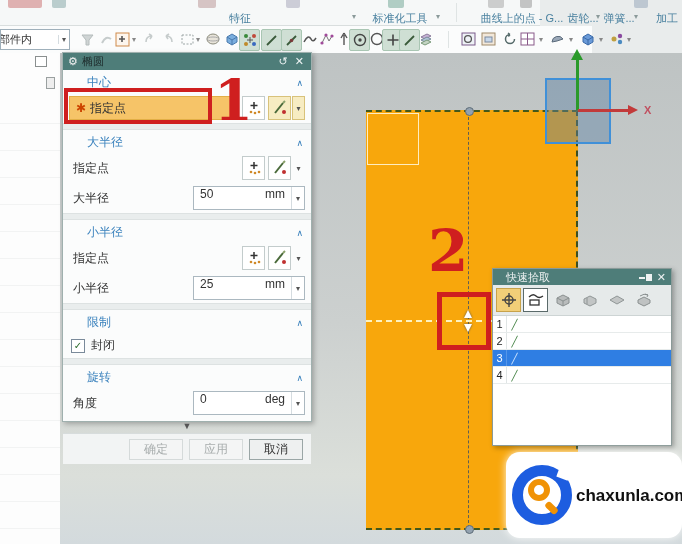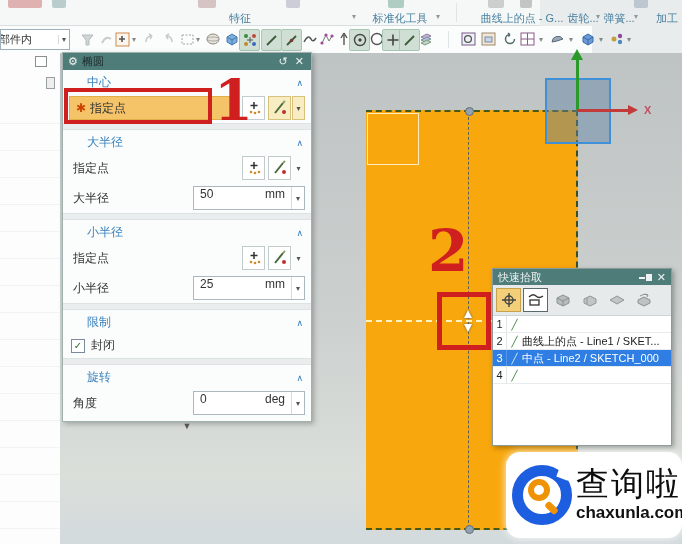--- a/index.html
+++ b/index.html
@@ -73,21 +73,21 @@
   .collapse{text-align:center;color:#555;font-size:9px;padding:3px 0 2px 0;}
   .btnbar{border-top:1px solid #d7dcdc;background:#f2f4f4;height:30px;display:flex;align-items:center;justify-content:flex-end;padding-right:8px;}
   .dbtn{height:19px;min-width:40px;padding:0 6px;margin-left:6px;font-size:12px;display:flex;align-items:center;justify-content:center;
         background:#f4f5f5;border:1px solid #c3cbcb;color:#333;}
   .dbtn.disabled{color:#a8adad;border-color:#d5dada;}
   .dbtn.cancel{border-color:#9aa6a6;background:#eef0f0;}
 
   
   .qp{left:492px;top:268px;width:178px;height:176px;background:#fff;border:1px solid #8a9a98;box-shadow:2px 2px 5px rgba(0,0,0,.3);}
   .qp-title{height:16px;background:#4e7d79;display:flex;align-items:center;font-size:11px;color:#eef2f2;}
-  .qp-title .t{margin-left:5px;text-align:right;}
+  .qp-title .t{margin-left:13px;text-align:right;}
   .qp-title .sp{flex:1;}
   .qp-title .pin{width:13px;height:7px;margin-right:5px;position:relative;}
   .qp-title .pin::before{content:"";position:absolute;left:0;top:3px;width:6px;height:2px;background:#eef2f2;}
   .qp-title .pin::after{content:"";position:absolute;right:0;top:0;width:6px;height:7px;background:#eef2f2;}
   .qp-title .x{margin-right:5px;}
   .qp-toolbar{height:30px;background:#e6eaea;border-bottom:1px solid #cdd4d4;display:flex;align-items:center;padding-left:3px;}
   .qpicn{width:25px;height:24px;display:flex;align-items:center;justify-content:center;margin-right:2px;box-sizing:border-box;}
   .qpicn.sel-amber{background:#f2cf78;border:1px solid #c7a24a;}
   .qpicn.sel-line{background:#fff;border:1px solid #5a6a6a;}
   .qp-row{height:16px;display:flex;align-items:center;font-size:11px;color:#222;border-bottom:1px solid #e7ebeb;background:#fff;}
@@ -472,20 +472,25 @@
   <div class="fieldrow">
     <span class="lbl">角度</span>
     <div class="inbox">
       <span class="val">0</span>
       <span class="unit">deg</span>
       <span class="dcar">▾</span>
     </div>
   </div>
 
   <div class="collapse">▼</div>
+  <div class="btnbar">
+    <div class="dbtn disabled">确定</div>
+    <div class="dbtn disabled">应用</div>
+    <div class="dbtn cancel">取消</div>
+  </div>
 </div>
 
 <div class="abs ann-rect" style="left:64px;top:88px;width:140px;height:28px;"></div>
 <div class="abs ann-num" style="left:214px;top:72px;font-size:56px;line-height:56px;">1</div>
 <div class="abs ann-num" style="left:428px;top:222px;font-size:58px;line-height:58px;">2</div>
 <div class="abs ann-rect" style="left:437px;top:292px;width:44px;height:48px;border-width:5px;"></div>
 
 <div class="abs qp">
   <div class="qp-title">
     <span class="t">快速拾取</span>
@@ -530,37 +535,34 @@
         </svg>
       </div>
   </div>
   <div class="qp-row">
     <span class="num">1</span>
     <span class="li">╱</span>
   </div>
   <div class="qp-row">
     <span class="num">2</span>
     <span class="li">╱</span>
-    <span class="tx">曲线上的点 - Line1 / SKET...</span>
   </div>
   <div class="qp-row sel">
     <span class="num">3</span>
     <span class="li">╱</span>
-    <span class="tx">中点 - Line2 / SKETCH_000</span>
   </div>
   <div class="qp-row">
     <span class="num">4</span>
     <span class="li">╱</span>
   </div>
 </div>
 
 <div class="abs wm">
   <div class="wm-q">
     <div class="wm-ring"></div>
     <div class="wm-notch"></div>
     <div class="wm-oring"></div>
     <div class="wm-handle"></div>
   </div>
   <div class="wm-texts">
-    <span class="wm-brand">查询啦</span>
     <span class="wm-domain">chaxunla.com</span>
   </div>
 </div>
 
 </body></html>

